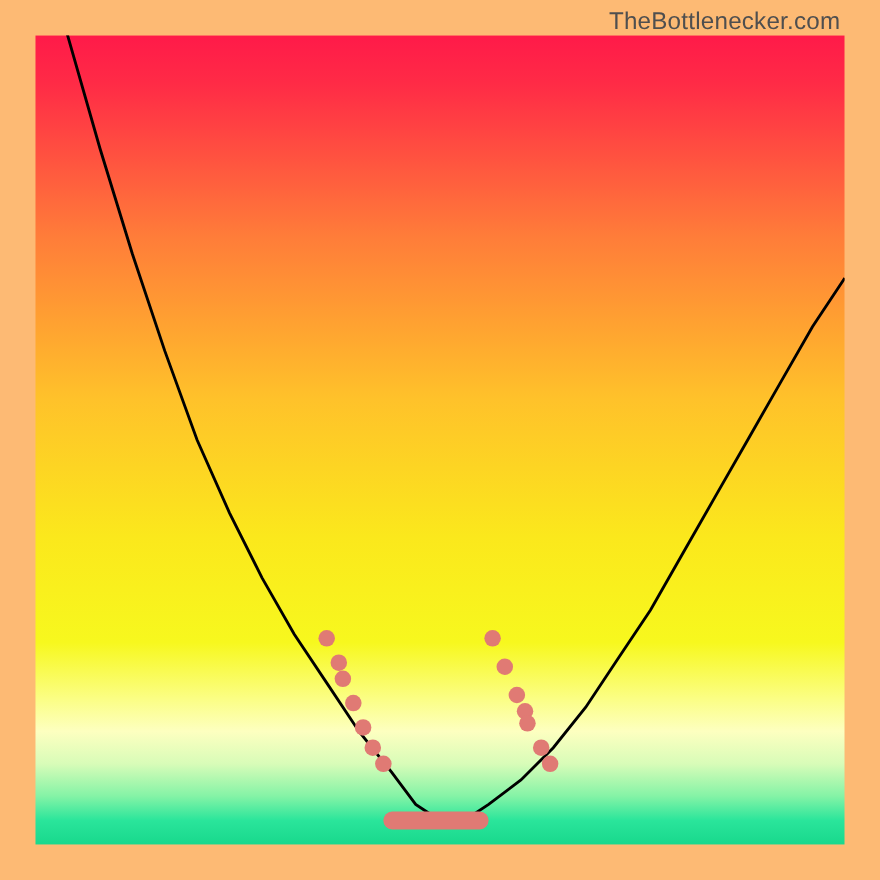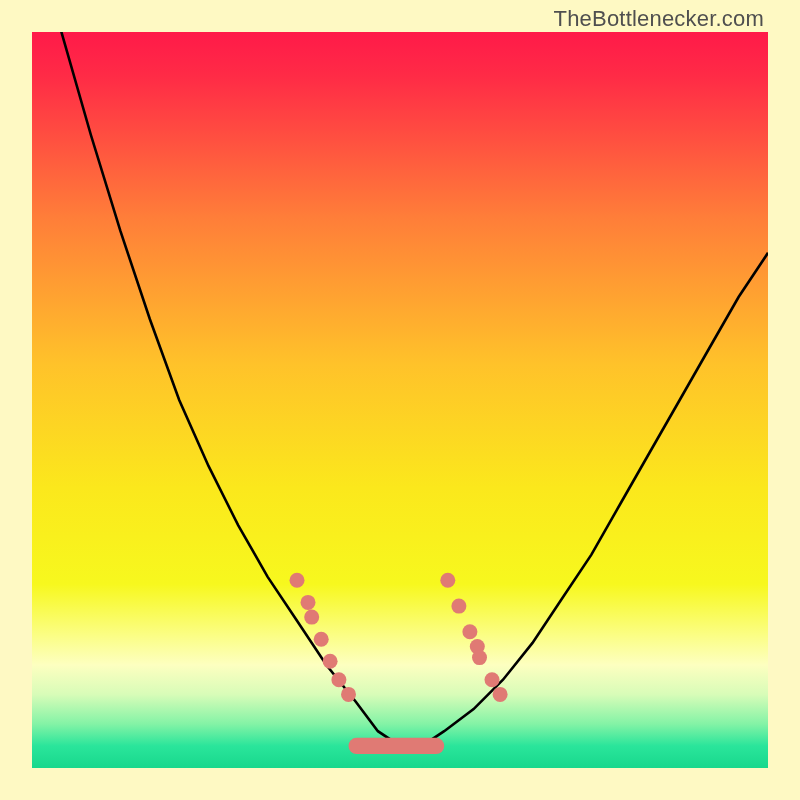--- a/index.html
+++ b/index.html
@@ -8,21 +8,21 @@
     width: 800px;
     height: 800px;
     overflow: hidden;
     background: #000;
     font-family: Arial, sans-serif;
   }
   .chart-wrap {
     position: relative;
     width: 800px;
     height: 800px;
-    background: #fef9c3;
+    background: #fdba74;
   }
   .plot-area {
     position: absolute;
     left: 32px;
     top: 32px;
     width: 736px;
     height: 736px;
     overflow: hidden;
   }
   .watermark {

